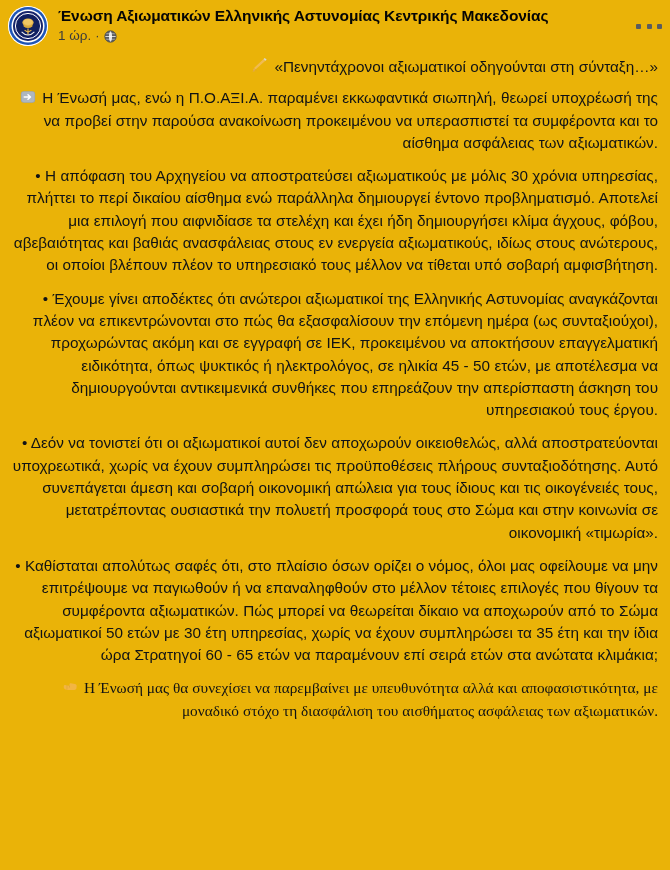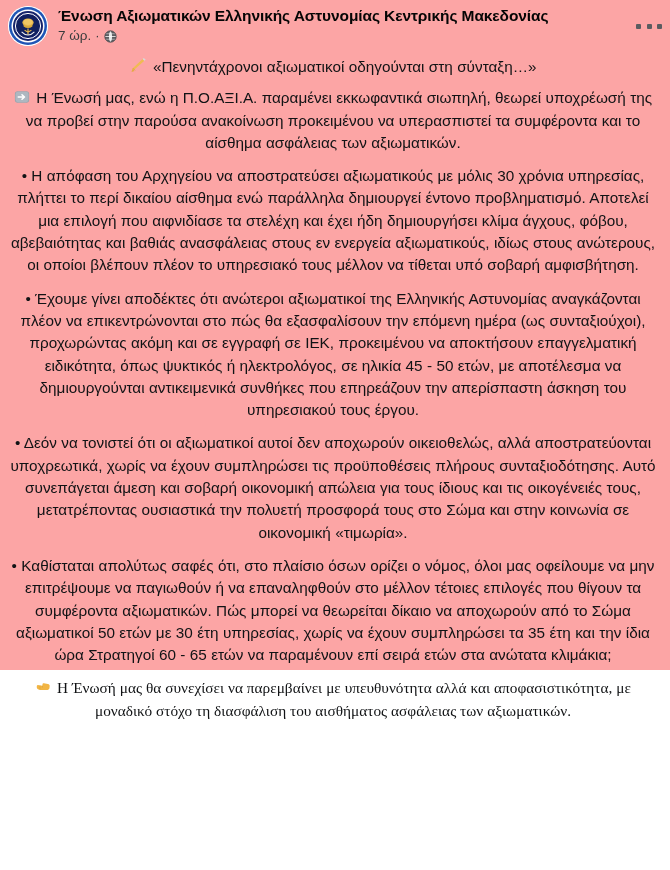--- a/index.html
+++ b/index.html
@@ -11,22 +11,22 @@
   body {
     width: 670px;
     height: 870px;
     font-family: "Liberation Sans", "DejaVu Sans", sans-serif;
     color: #1c1e21;
     overflow: hidden;
   }
 
   .post {
     width: 670px;
-    height: 670px;
-    background: #fca5a5;
+    height: 870px;
+    background: #eab308;
     position: relative;
     box-sizing: border-box;
   }
 
   
   .post-header {
     display: flex;
     align-items: flex-start;
     padding: 5px 10px 0 8px;
     height: 50px;
@@ -109,21 +109,21 @@
   
   .post-body {
     padding: 6px 12px 0 8px;
     font-size: 15.3px;
     line-height: 22.3px;
     color: #111315;
   }
 
   .para {
     margin: 0 0 11px 0;
-    text-align: center;
+    text-align: right;
     word-spacing: 0.1px;
   }
   .para:last-child { margin-bottom: 0; }
 
   .para.tight { margin-bottom: 9px; }
 
   .emoji {
     display: inline-block;
     vertical-align: -2px;
     margin-right: 2px;
@@ -167,21 +167,21 @@
         <path d="M15.6 18.2 Q20 21.6 24.4 18.2 L24.4 20.4 Q20 23.6 15.6 20.4 Z" fill="#d9a93c"></path>
         <path d="M20 22.4 L20 28.8" stroke="#e8b84b" stroke-width="1.2"></path>
         <path d="M16.6 24.2 Q20 27.4 23.4 24.2" stroke="#e8b84b" stroke-width="1.1" fill="none"></path>
         <path d="M13.6 25.8 Q20 32.2 26.4 25.8" stroke="#f0f2f5" stroke-width="1.1" fill="none"></path>
       </svg>
     </div>
 
     <div class="header-text">
       <div class="page-name">Ένωση Αξιωματικών Ελληνικής Αστυνομίας Κεντρικής Μακεδονίας</div>
       <div class="meta-row">
-        <span class="meta-time">7 ώρ.</span>
+        <span class="meta-time">1 ώρ.</span>
         <span class="meta-dot">·</span>
         <span class="globe-icon">
           <svg viewBox="0 0 16 16" xmlns="http://www.w3.org/2000/svg">
             <circle cx="8" cy="8" r="7" fill="#5a5c60"></circle>
             <path d="M8 1.2 C5.4 3.2 5.4 12.8 8 14.8 C10.6 12.8 10.6 3.2 8 1.2 Z" fill="#ffffff" opacity="0.85"></path>
             <path d="M1.4 8 L14.6 8" stroke="#ffffff" stroke-width="1.1" opacity="0.85"></path>
             <path d="M2.4 4.6 L13.6 4.6 M2.4 11.4 L13.6 11.4" stroke="#ffffff" stroke-width="0.8" opacity="0.7"></path>
             <circle cx="8" cy="8" r="7" fill="none" stroke="#4a4c50" stroke-width="1"></circle>
           </svg>
         </span>

